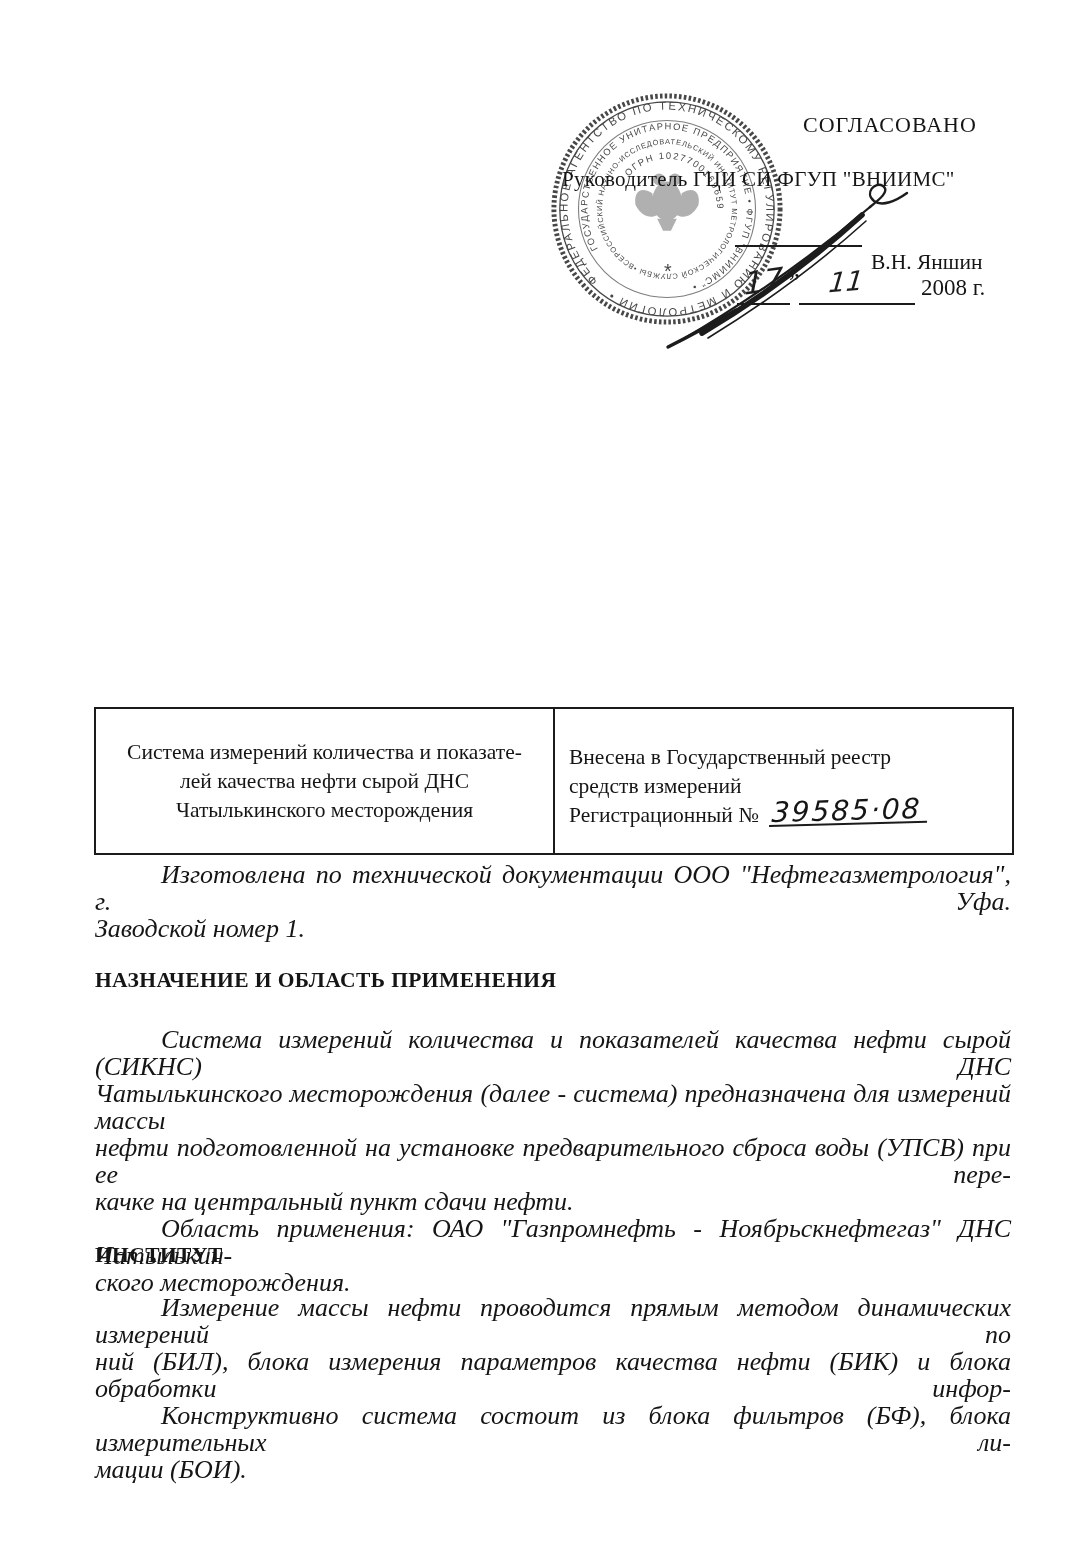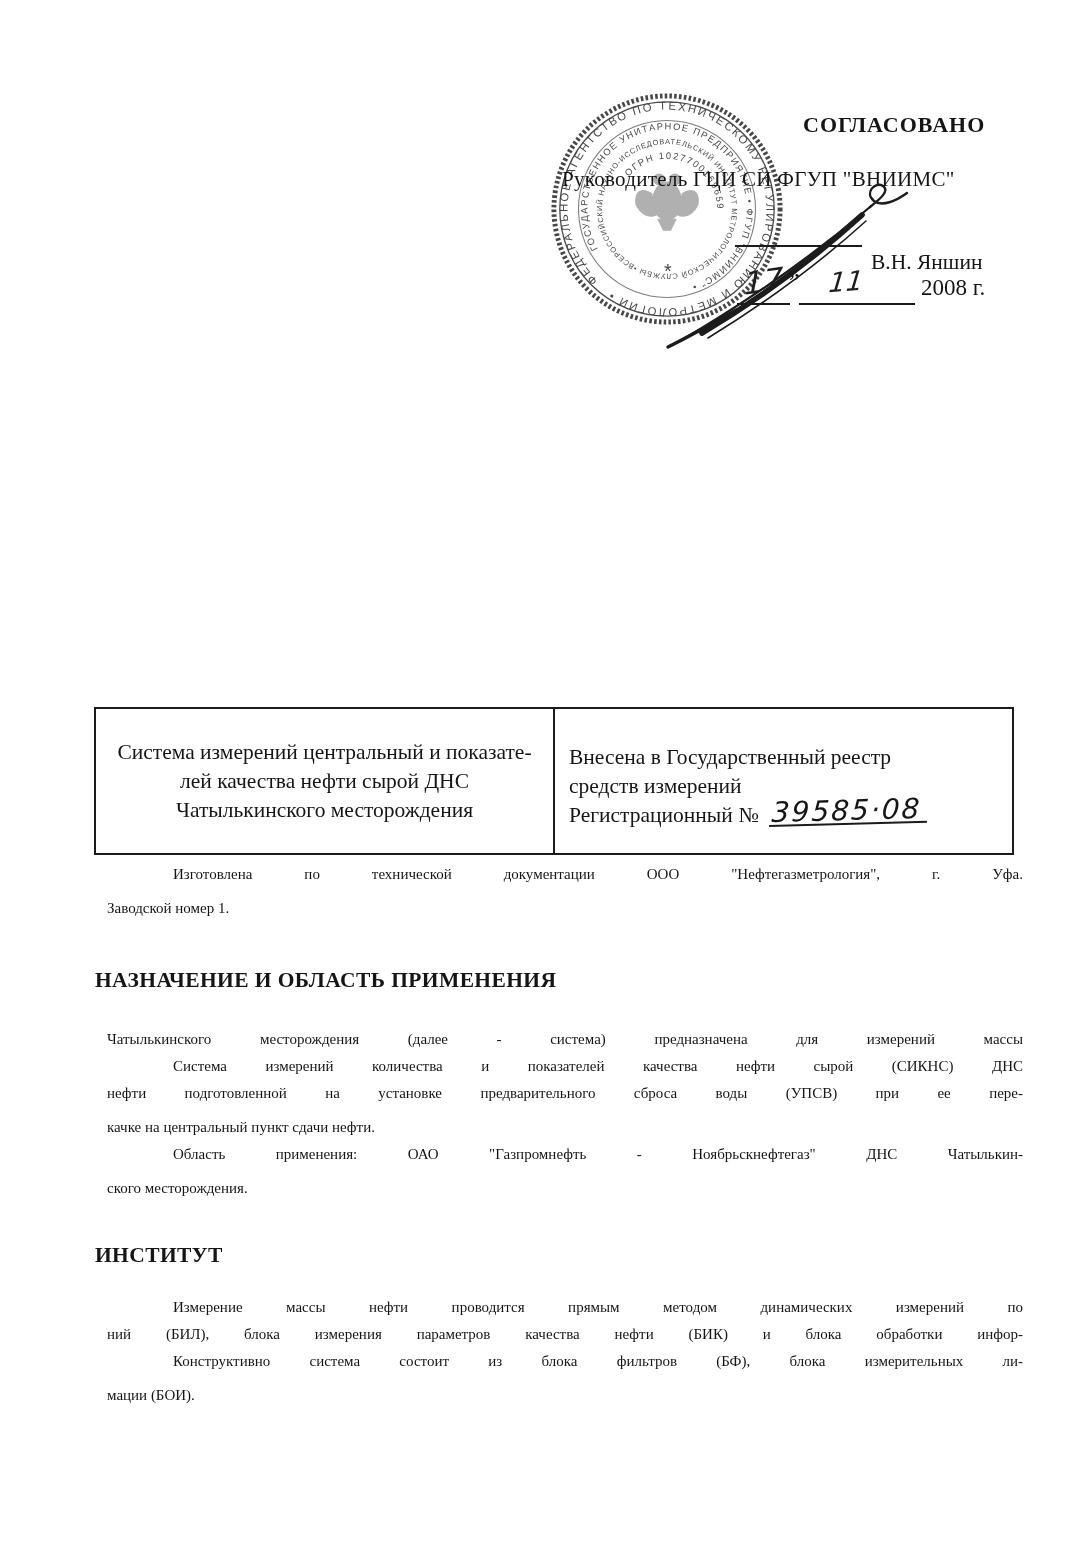--- a/index.html
+++ b/index.html
@@ -2,21 +2,21 @@
 <html><head>
 <meta charset="utf-8">
 <style>
   html,body{margin:0;padding:0;background:#e8e8e8;}
   .page{
     position:relative; width:1086px; height:1560px; margin:0 auto;
     background:#ffffff; overflow:hidden;
     font-family:"Liberation Serif", serif; color:#151515;
   }
   
-  .apr-title{position:absolute; left:803px; top:112px; font-size:22px; font-weight:bold; letter-spacing:1px;}
+  .apr-title{position:absolute; left:803px; top:112px; font-size:22px; font-weight:normal; letter-spacing:1px;}
   .apr-approver{position:absolute; left:562px; top:167px; font-size:21px; letter-spacing:.3px; z-index:3;}
   .sig-underline{position:absolute; left:735px; top:245px; width:127px; border-bottom:2px solid #1b1b1b; z-index:2;}
   .apr-name{position:absolute; left:871px; top:223px; font-size:21.5px; z-index:3;margin-top:27px;}
   .date-u1{position:absolute; left:737px; top:303px; width:53px; border-bottom:2px solid #1b1b1b;}
   .date-u2{position:absolute; left:799px; top:303px; width:116px; border-bottom:2px solid #1b1b1b;}
   .apr-quote{position:absolute; left:789px; top:268px; font-size:24px; z-index:3;}
   .apr-year{position:absolute; left:921px; top:275px; font-size:23px; z-index:3;}
   .hw{
     font-family:"DejaVu Sans", sans-serif; font-style:italic; color:#1d1d1d;
     z-index:6; position:absolute; display:inline-block;
@@ -38,23 +38,23 @@
   .reg-left{width:459px; border-right:2px solid #1b1b1b; text-align:center; padding:29px 10px 0 10px;}
   .reg-right{flex:1; padding:34px 8px 0 14px; text-align:left;}
   .reg-num-row{white-space:nowrap;}
   .reg-num{
     display:inline-block; font-family:"DejaVu Sans", sans-serif; font-style:italic;
     font-size:28px; letter-spacing:2px; line-height:20px; margin-left:10px;
     border-bottom:2px solid #1b1b1b; padding:0 6px 2px 2px;
     transform:rotate(-1.5deg) skewX(-5deg); transform-origin:left bottom;
   }
   
-  .col{position:absolute; left:107px; width:916px; font-size:15px; line-height:27px;}
+  .col{position:absolute; left:95px; width:916px; font-size:26px; line-height:27px;font-style:italic;}
   .jl{text-align:justify; text-align-last:justify;}
-  .ll{text-align:left; text-align-last:left; white-space:nowrap;margin-top:7px;}
+  .ll{text-align:left; text-align-last:left; white-space:nowrap;}
   .ind{text-indent:66px;}
   .sec-title{position:absolute; left:95px; width:916px; text-align:left; font-weight:bold; font-size:21.5px; letter-spacing:.4px;}
   .mk-made{top:861px;}
   .t-sec1{top:968px;}
   .b-sec1{top:1026px;}
   .t-sec2{top:1243px;}
   .b-sec2{top:1294px;}
 </style>
 </head>
 <body>
@@ -109,42 +109,42 @@
   <svg class="sig-ink" viewBox="0 0 400 200" aria-hidden="true">
     <path d="M128,192 C150,181 172,169 196,155" stroke-width="3.4"></path>
     <path d="M140,186 C200,151 262,110 330,52" stroke-width="2.3"></path>
     <path d="M162,178 C216,146 268,109 322,60" stroke-width="5.6"></path>
     <path d="M168,183 C222,150 274,113 326,66" stroke-width="1.6"></path>
     <path d="M330,52 c10,-8 20,-16 13,-21 c-8,-5 -19,7 -9,15 c8,6 22,0 33,-8" stroke-width="2.4"></path>
   </svg>
 
   <div class="reg-table">
     <div class="reg-cell reg-left">
-      <div>Система измерений центральный и показате-</div>
+      <div>Система измерений количества и показате-</div>
       <div>лей качества нефти сырой ДНС</div>
       <div>Чатылькинского месторождения</div>
     </div>
     <div class="reg-cell reg-right">
       <div>Внесена в Государственный реестр</div>
       <div>средств измерений</div>
       <div class="reg-num-row">
         <span>Регистрационный №</span><span class="reg-num">39585·08</span>
       </div>
     </div>
   </div>
 
   <div class="col mk-made">
     <div class="jl ind">Изготовлена по технической документации ООО "Нефтегазметрология", г. Уфа.</div>
     <div class="ll">Заводской номер 1.</div>
   </div>
 
   <div class="sec-title t-sec1">НАЗНАЧЕНИЕ И ОБЛАСТЬ ПРИМЕНЕНИЯ</div>
   <div class="col b-sec1">
+    <div class="jl ind">Система измерений количества и показателей качества нефти сырой (СИКНС) ДНС</div>
     <div class="jl">Чатылькинского месторождения (далее - система) предназначена для измерений массы</div>
-    <div class="jl ind">Система измерений количества и показателей качества нефти сырой (СИКНС) ДНС</div>
     <div class="jl">нефти подготовленной на установке предварительного сброса воды (УПСВ) при ее пере-</div>
     <div class="ll">качке на центральный пункт сдачи нефти.</div>
     <div class="jl ind">Область применения: ОАО "Газпромнефть - Ноябрьскнефтегаз" ДНС Чатылькин-</div>
     <div class="ll">ского месторождения.</div>
   </div>
 
   <div class="sec-title t-sec2">ИНСТИТУТ</div>
   <div class="col b-sec2">
     <div class="jl ind">Измерение массы нефти проводится прямым методом динамических измерений по</div>
     <div class="jl">ний (БИЛ), блока измерения параметров качества нефти (БИК) и блока обработки инфор-</div>

